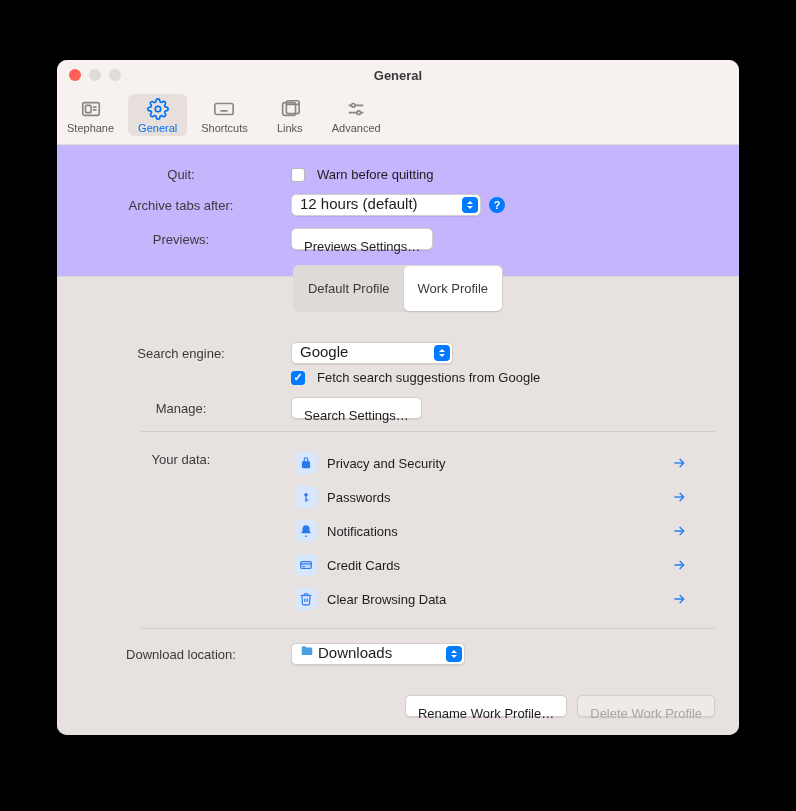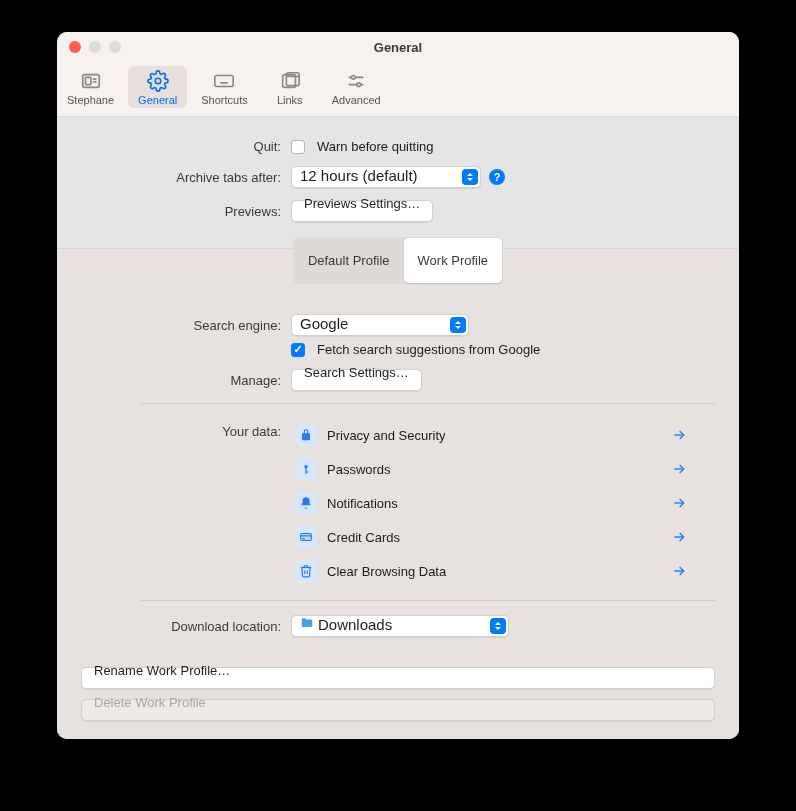--- a/index.html
+++ b/index.html
@@ -10,24 +10,25 @@
       color: #1d1d1f;
       width: 796px;
       height: 811px;
       display: flex;
       align-items: flex-start;
       justify-content: center;
       padding-top: 32px;
     }
     .window {
       width: 682px;
-      background: #e5e5e5;
+      background: #c4b5fd;
       border-radius: 10px;
       box-shadow: 0 20px 60px rgba(0,0,0,0.5);
       overflow: hidden;
+      margin-top: 28px;
     }
     
     .titlebar {
       height: 30px;
       display: flex;
       align-items: center;
       position: relative;
       background: #f7f1ef;
     }
     .traffic-lights {
@@ -89,21 +90,21 @@
     }
     .row {
       display: grid;
       grid-template-columns: 200px 1fr;
       align-items: center;
       gap: 10px;
       margin-bottom: 12px;
     }
     .row.top { align-items: flex-start; }
     .row-label {
-      text-align: right;
+      text-align: center;
       color: #3a3a3c;
       font-size: 13px;
     }
     .row-value { display: flex; align-items: center; gap: 8px; }
     
     .checkbox {
       display: inline-flex; align-items: center; gap: 12px; cursor: pointer;
     }
     .checkbox .box {
       width: 14px; height: 14px; border-radius: 3px; border: 1px solid #b8b5b3;
@@ -140,21 +141,21 @@
       border-left: 3px solid transparent; border-right: 3px solid transparent;
       border-top: 3px solid #fff; margin-top: 1px;
     }
     .help-circle {
       width: 16px; height: 16px; border-radius: 50%; background: #007aff;
       color: #fff; font-size: 11px; font-weight: bold; display: flex; align-items: center; justify-content: center;
     }
     
     .push-button {
       background: #fff; border: 0.5px solid #d4cfcc; border-radius: 5px;
-      height: 18px; padding: 10px 12px; font-size: 13px; display: inline-flex; align-items: flex-end;
+      height: 18px; padding: 10px 12px; font-size: 13px; display: inline-flex; align-items: flex-start;
       box-shadow: 0 0.5px 1px rgba(0,0,0,0.08);
       cursor: pointer;
     }
     .push-button.disabled {
       color: #aaa6a3; background: #efeae7; cursor: default;
     }
     
     .segmented {
       display: inline-flex; background: #e0dad7; border-radius: 6px; padding: 1px;
       margin: 0 auto;
@@ -182,21 +183,21 @@
     .data-icon {
       width: 22px; height: 22px; border-radius: 5px; background: #d9e7fc;
       display: flex; align-items: center; justify-content: center;
     }
     .data-icon svg { width: 14px; height: 14px; color: #2a78f0; }
     .arrow-right { color: #1b7ef5; }
     
     .folder-select { position: relative; }
     .folder-select .folder-icon { width: 14px; height: 14px; margin-right: 4px; }
     .footer-buttons {
-      display: flex; justify-content: flex-end; gap: 10px; margin-top: 30px; flex-direction: column;
+      display: flex; justify-content: flex-end; gap: 10px; margin-top: 30px;
     }
   </style>
 </head>
 <body>
 
 <div class="window">
 
   <div class="titlebar">
     <div class="traffic-lights">
       <div class="light red"></div>
@@ -291,21 +292,21 @@
           <div class="seg">Default Profile</div>
           <div class="seg active">Work Profile</div>
         </div>
       </div>
 
       <div class="inner">
 
       <div class="row">
         <div class="row-label">Search engine:</div>
         <div class="row-value">
-          <div class="select" style="width:178px">
+          <div class="select" style="width:162px">
             <span>Google</span>
             <span class="stepper"></span>
           </div>
         </div>
       </div>
       <div class="row" style="margin-top:-6px">
         <div></div>
         <div class="row-value">
           <label class="checkbox checked">
             <span class="box"></span>
@@ -407,21 +408,21 @@
                 </svg>
           </div>
         </div>
       </div>
 
       <div class="divider" style="margin-left:60px"></div>
 
       <div class="row">
         <div class="row-label">Download location:</div>
         <div class="row-value">
-          <div class="select folder-select" style="width:218px">
+          <div class="select folder-select" style="width:174px">
             <svg class="folder-icon" viewBox="0 0 24 24" fill="#4aa0e6">
                   <path d="M3 6a2 2 0 0 1 2-2h4l2 2h8a2 2 0 0 1 2 2v9a2 2 0 0 1-2 2H5a2 2 0 0 1-2-2V6z"></path>
                 </svg>
             <span>Downloads</span>
             <span class="stepper"></span>
           </div>
         </div>
       </div>
 
       <div class="footer-buttons">

